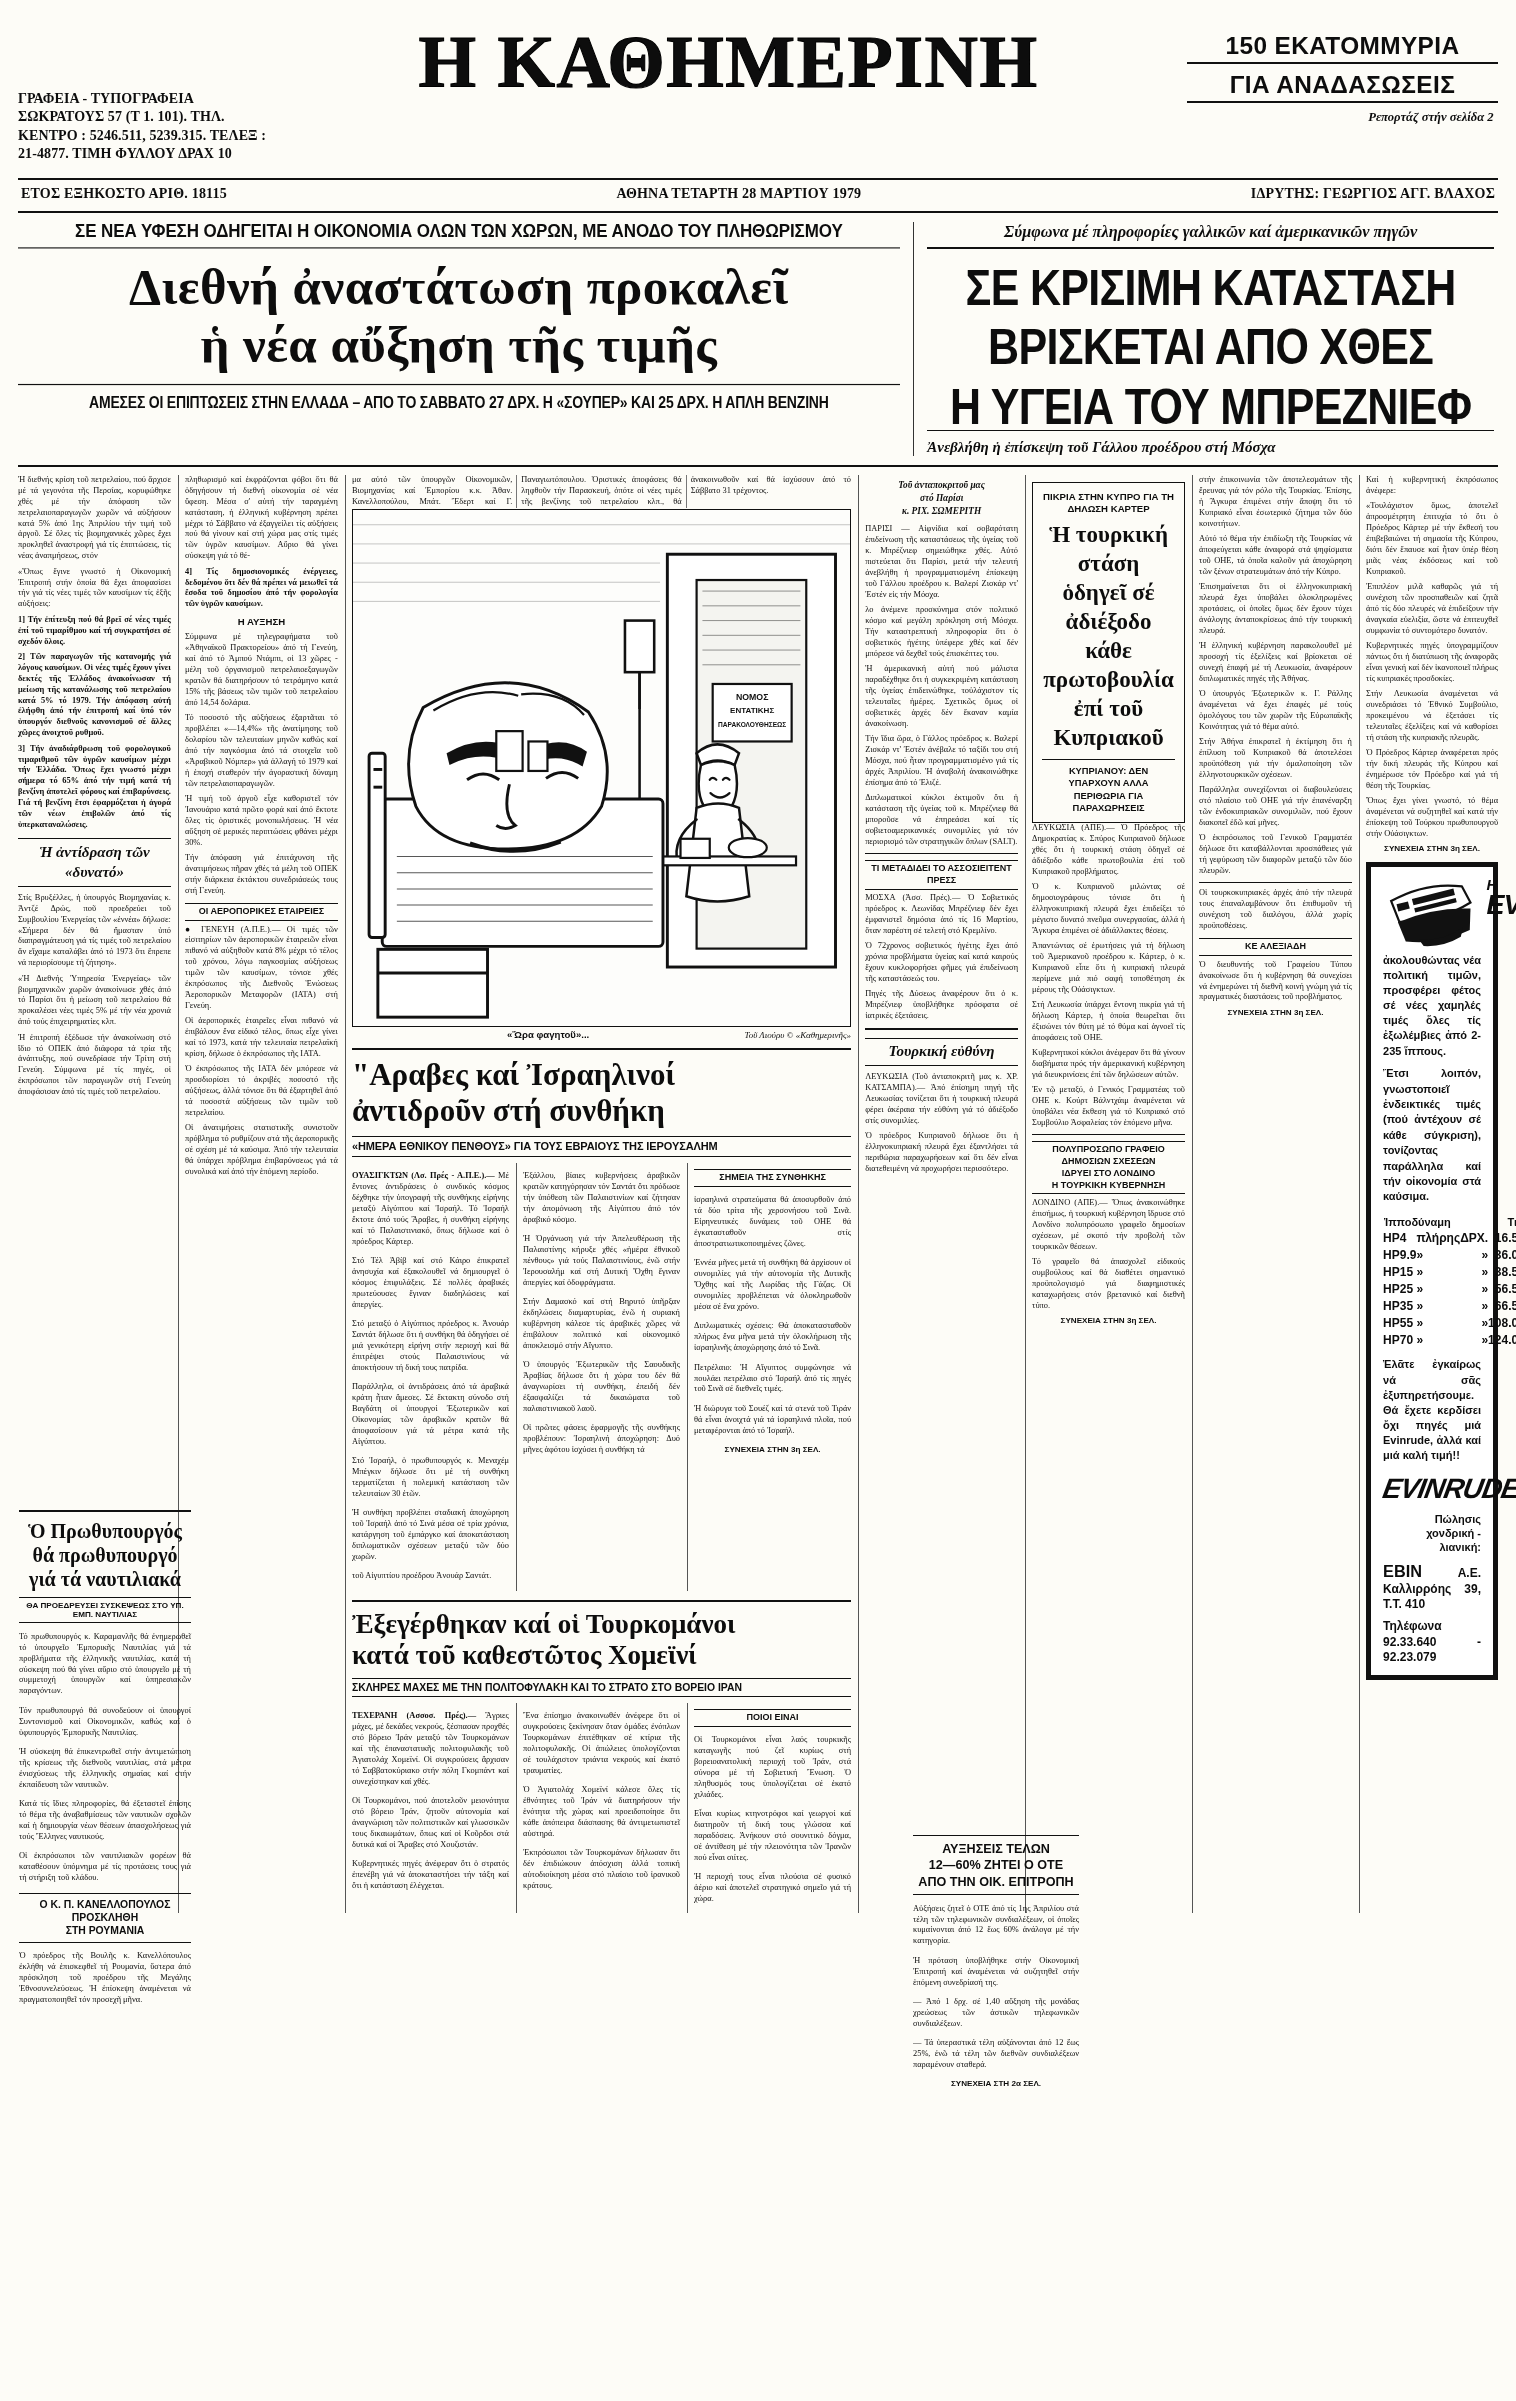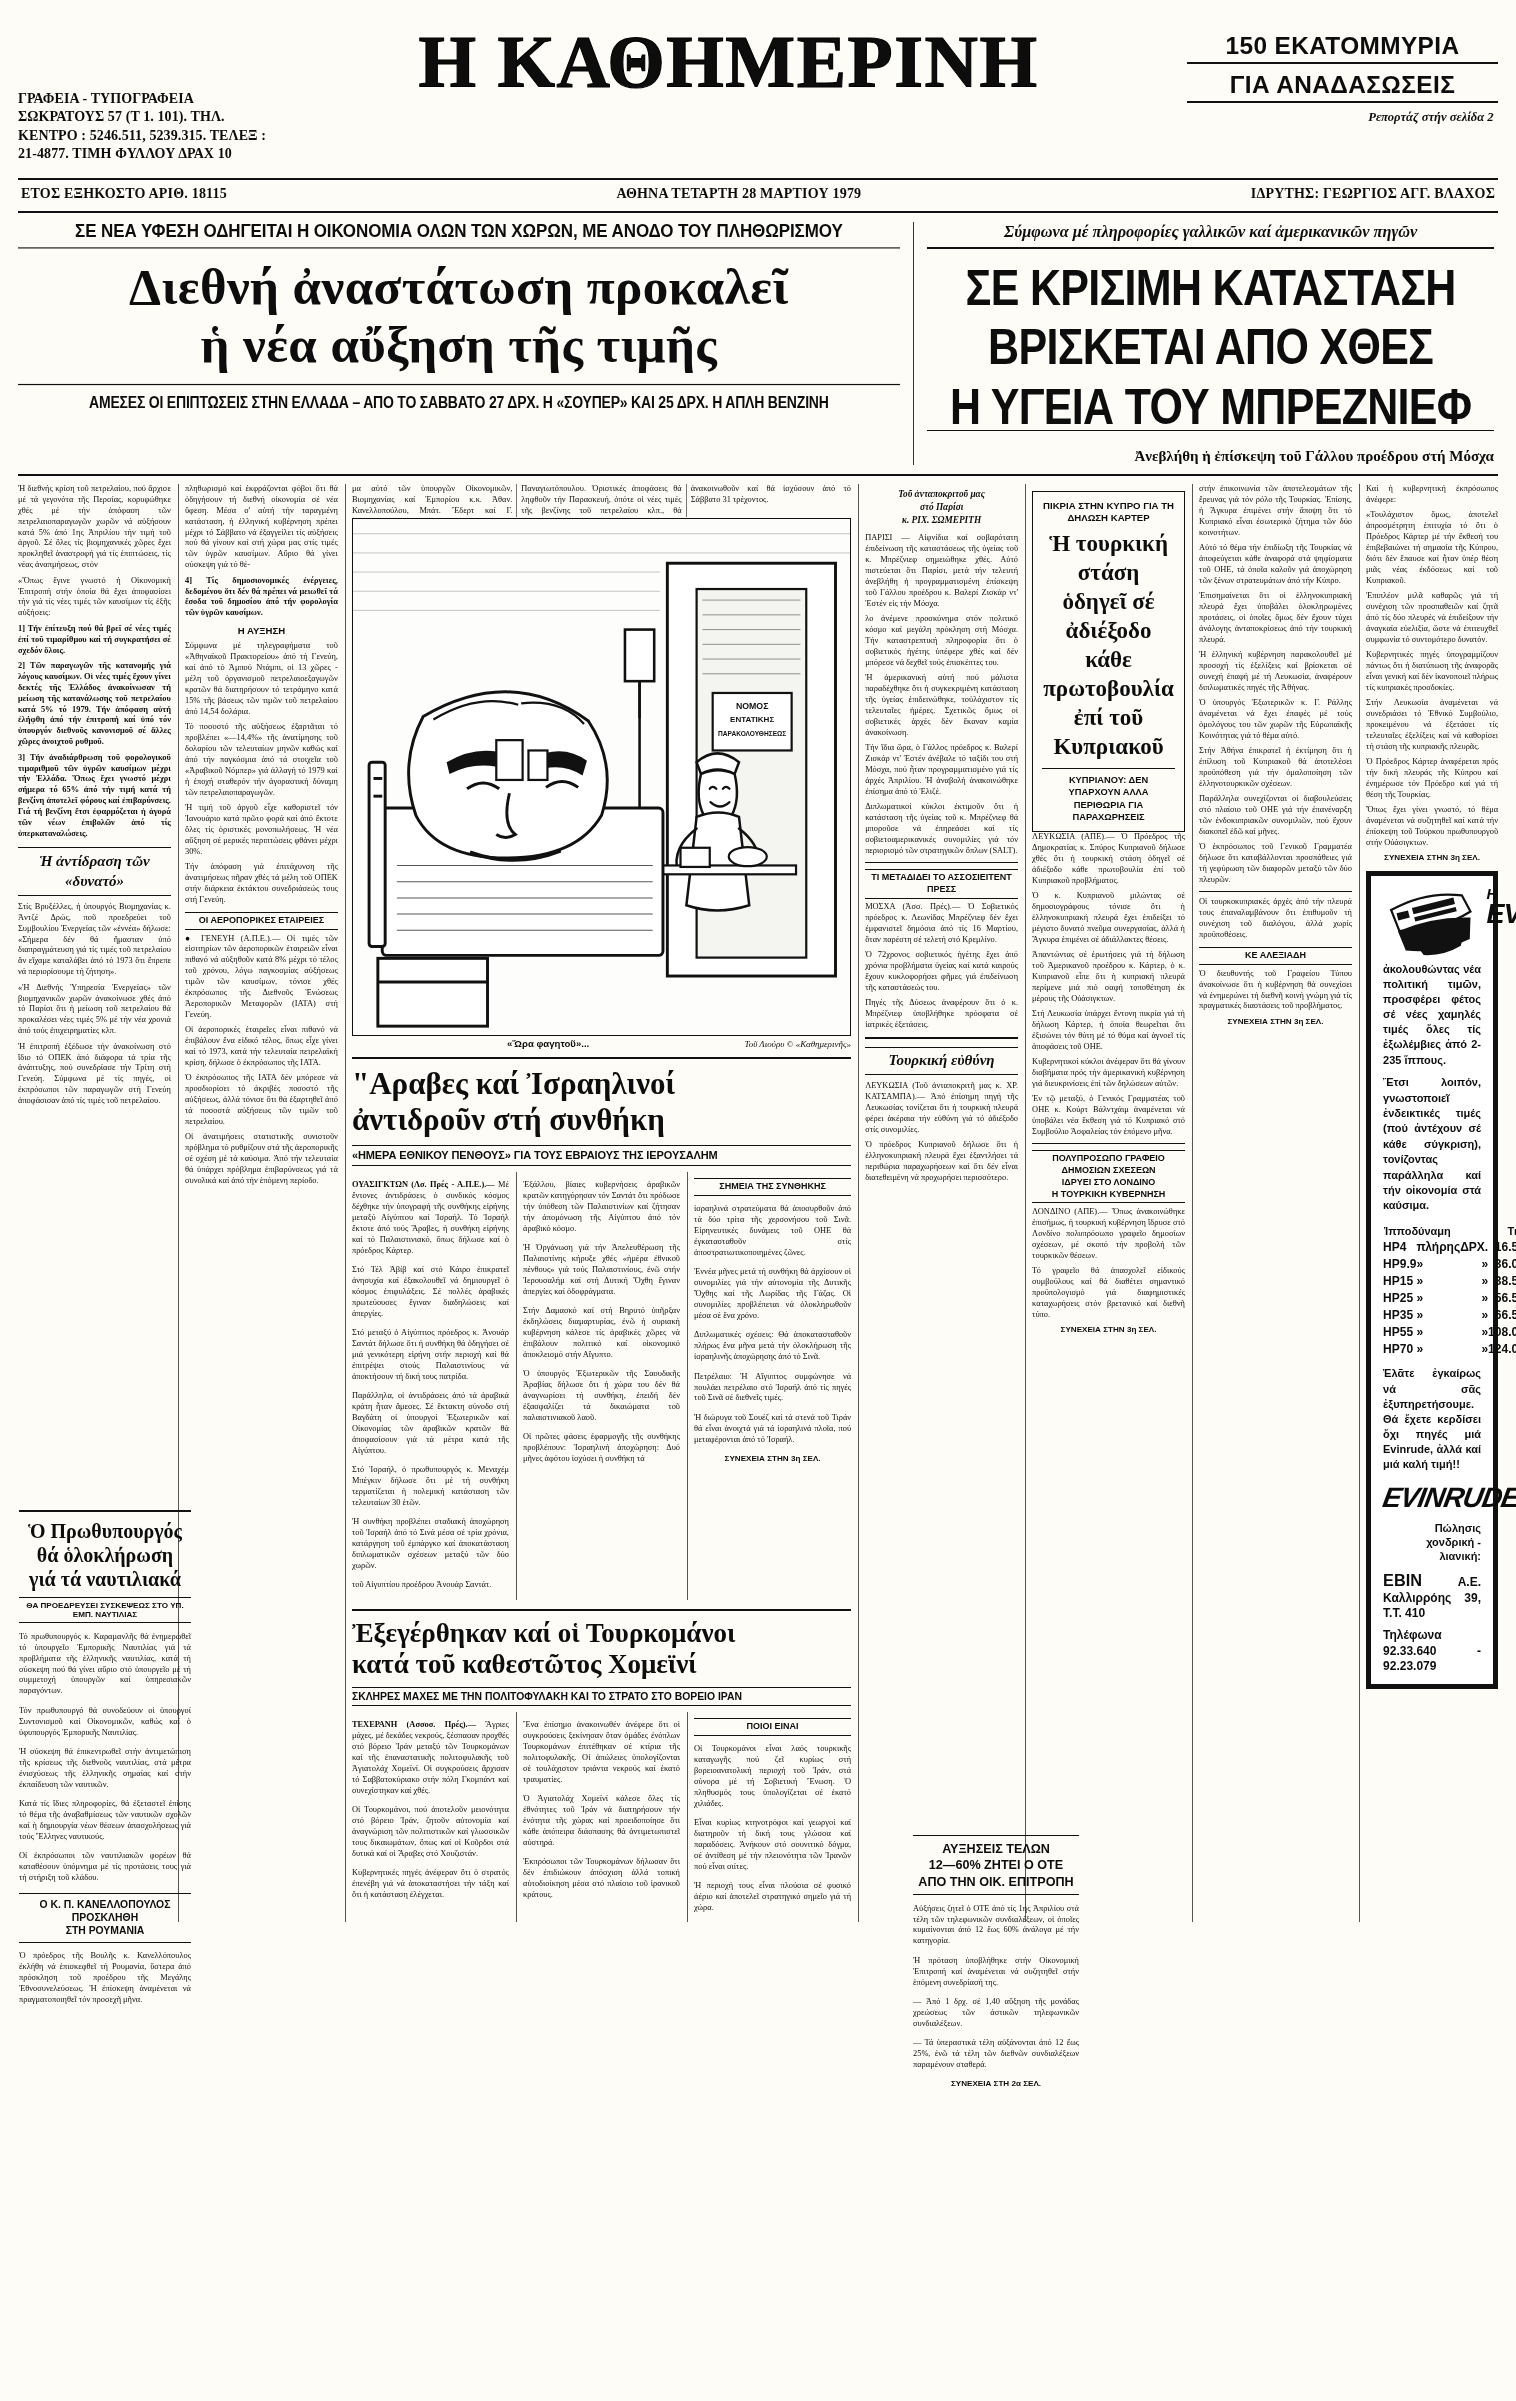--- a/index.html
+++ b/index.html
@@ -53,22 +53,22 @@
                font-weight:700; font-size:14px; letter-spacing:-0.2px;
                margin-top:12px; padding-top:6px; border-top:1.5px solid #111;
                transform:scaleY(1.18); transform-origin:center; }
 
   .tr-kicker { text-align:center; font-weight:700; font-style:italic; font-size:16.3px;
                padding-bottom:4.4px; border-bottom:2.2px solid #111; margin-bottom:9px; }
   .tr-head { font-family:"Liberation Sans", sans-serif; font-weight:700;
              font-size:43px; line-height:1.17; letter-spacing:-0.7px; text-align:center;
              transform:scaleY(1.18); transform-origin:top center; }
   .tr-head div { white-space:nowrap; }
-  .tr-sub { margin-top:22px; text-align:right; font-weight:700; font-size:15px;
-            padding-top:17px; border-top:1.5px solid #111; }
+  .tr-sub { margin-top:22px; text-align:left; font-weight:700; font-size:15px;
+            font-style:italic; padding-top:8px; border-top:1.5px solid #111; }
 
   
   .bodygrid { display:flex; margin-top:9px; border-top:2.2px solid #111; padding-top:7.4px; }
   .col { font-size:8.4px; line-height:1.3; text-align:justify; hyphens:auto; }
   .col p { margin:0 0 4.4px 0; }
   .sep { width:0.7px; background:#555; margin:0 6.7px; flex:0 0 0.7px; }
 
   .c-a { width:169px; }
   .c-b { width:169px; }
   .c-mid { width:503px; }
@@ -602,21 +602,21 @@
         </div>
         <div class="ad-addr">Τηλέφωνα 92.33.640 - 92.23.079</div>
       </div>
     </div>
   </div>
 
   <div style="position:absolute; left:19px; top:1510px; width:172px;">
     <div style="border-top:2.2px solid #111; padding-top:7.4px; text-align:center;
                 font-weight:700; font-size:20px; line-height:1.2;">
       <div>Ὁ Πρωθυπουργός</div>
-      <div>θά ὁλοκλήρωση</div>
+      <div>θά πρωθυπουργό</div>
       <div>γιά τά ναυτιλιακά</div>
     </div>
     <div style="text-align:center; font-family:'Liberation Sans',sans-serif; font-weight:700;
                 font-size:8.1px; margin-top:6px; padding:3px 0;
                 border-top:0.7px solid #111; border-bottom:0.7px solid #111;">ΘΑ ΠΡΟΕΔΡΕΥΣΕΙ ΣΥΣΚΕΨΕΩΣ ΣΤΟ ΥΠ. ΕΜΠ. ΝΑΥΤΙΛΙΑΣ</div>
     <div style="font-size:8.4px; line-height:1.3; text-align:justify; margin-top:5.2px;">
       <p>Τό πρωθυπουργός κ. Καραμανλῆς θά ἐνημερωθεῖ τό ὑπουργεῖο Ἐμπορικῆς Ναυτιλίας γιά τά προβλήματα τῆς ἑλληνικῆς ναυτιλίας, κατά τή σύσκεψη πού θά γίνει αὔριο στό ὑπουργεῖο μέ τή συμμετοχή ὑπουργῶν καί ὑπηρεσιακῶν παραγόντων.</p>
       <p>Τόν πρωθυπουργό θά συνοδεύουν οἱ ὑπουργοί Συντονισμοῦ καί Οἰκονομικῶν, καθώς καί ὁ ὑφυπουργός Ἐμπορικῆς Ναυτιλίας.</p>
       <p>Ἡ σύσκεψη θά ἐπικεντρωθεῖ στήν ἀντιμετώπιση τῆς κρίσεως τῆς διεθνοῦς ναυτιλίας, στά μέτρα ἐνισχύσεως τῆς ἑλληνικῆς σημαίας καί στήν ἐκπαίδευση τῶν ναυτικῶν.</p>
       <p>Κατά τίς ἴδιες πληροφορίες, θά ἐξεταστεῖ ἐπίσης τό θέμα τῆς ἀναβαθμίσεως τῶν ναυτικῶν σχολῶν καί ἡ δημιουργία νέων θέσεων ἀπασχολήσεως γιά τούς Ἕλληνες ναυτικούς.</p>

